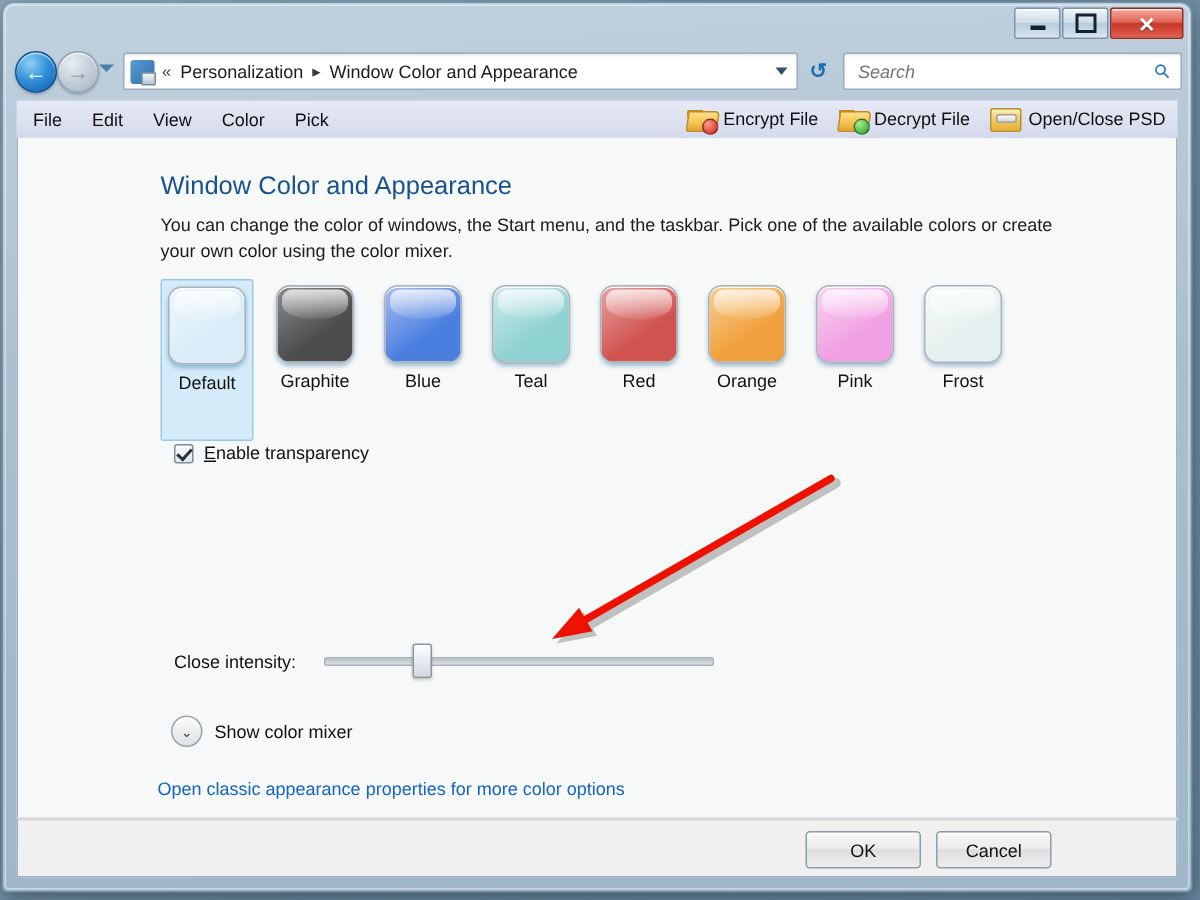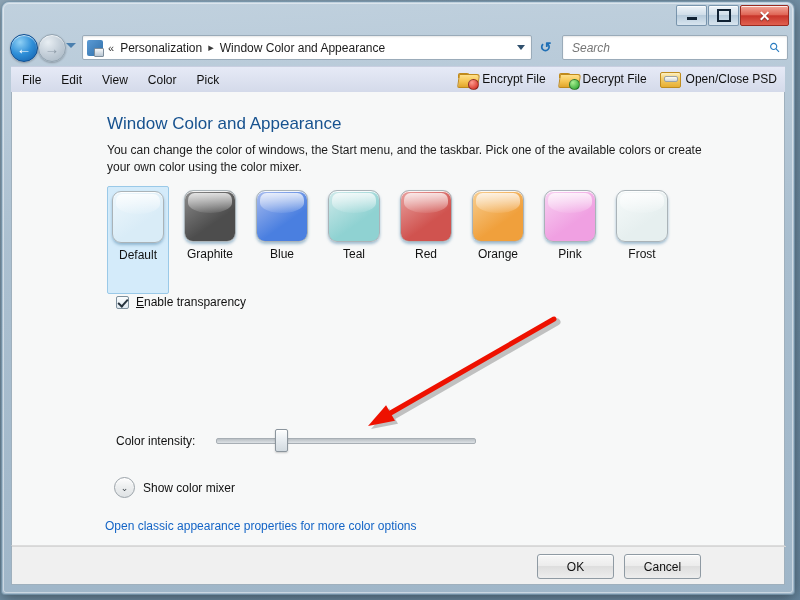--- a/index.html
+++ b/index.html
@@ -455,21 +455,21 @@
           </div>
         </div>
       </div>
 
     <div id="transparency-row">
       <span class="checkbox"></span>
       <span class="ctl-label"><span class="accel">E</span><span>nable transparency</span></span>
     </div>
 
     <div id="intensity-row">
-      <span id="intensity-label">Color intensity:</span>
+      <span id="intensity-label">Close intensity:</span>
       <span id="slider-track">
         <span id="slider-thumb" style="left: 58px;"></span>
       </span>
     </div>
 
     <div id="mixer-row">
       <span id="mixer-chevron">⌄</span>
       <span class="ctl-label">Show color mixer</span>
     </div>
 

